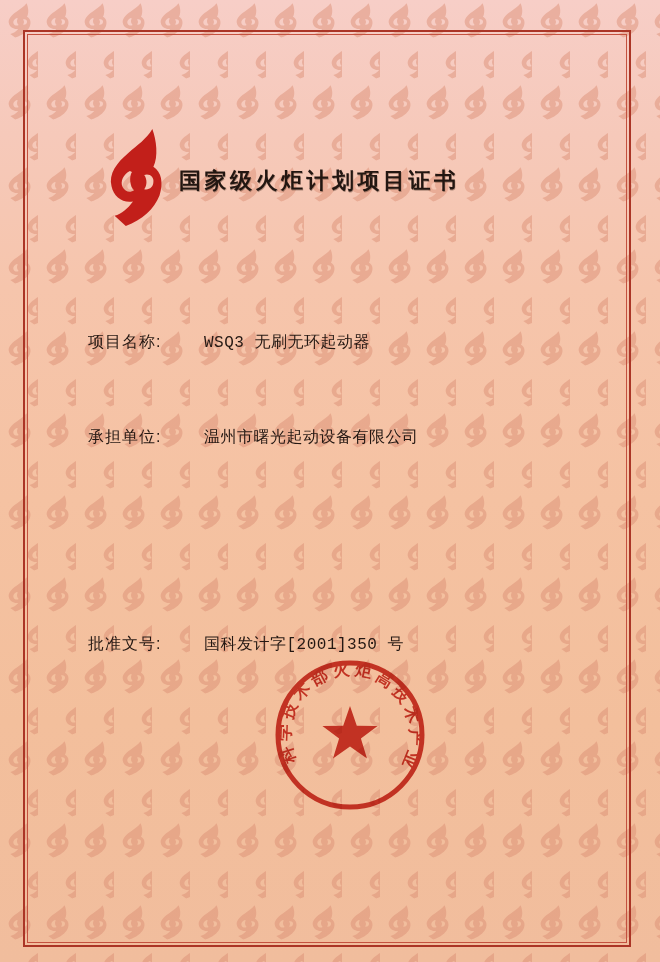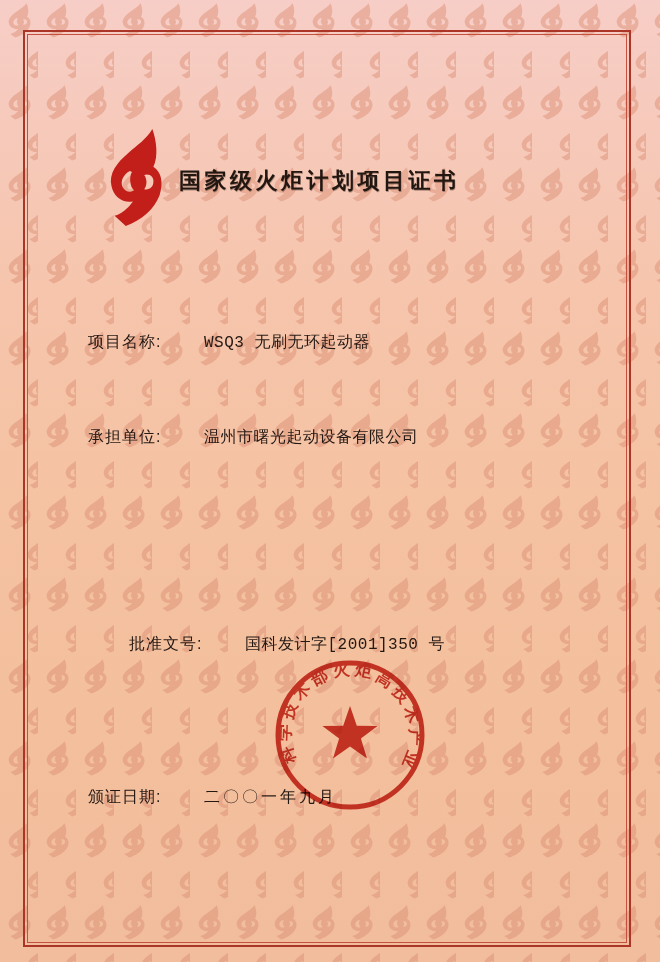--- a/index.html
+++ b/index.html
@@ -50,21 +50,21 @@
     font-size: 16px; color: #241813;
     font-family: Liberation Mono, monospace;
     letter-spacing: 0.5px;
     margin-left: 4px;
     text-align: right;
   }
   .row-0 { top: 332px; }
   .row-1 { top: 415px; margin-top: 12px; }
   .row-2 { top: 483px; }
   .row-3 { top: 558px; }
-  .row-4 { top: 634px; margin-left: 41px; }
+  .row-4 { top: 634px; }
   .row-5 { top: 710px; }
   .row-6 { top: 787px; }
   .row-6 .field-value { letter-spacing: 3px; }
   .seal-svg {
     position: absolute; left: 270px; top: 655px;
     width: 160px; height: 160px;
     mix-blend-mode: multiply; opacity: 0.88;
   }
 </style>
 </head>
@@ -99,23 +99,20 @@
 
   <div class="field-row row-0">
     <span class="field-label">项目名称:</span><span class="field-value">WSQ3 无刷无环起动器</span>
   </div>
   <div class="field-row row-1">
     <span class="field-label">承担单位:</span><span class="field-value">温州市曙光起动设备有限公司</span>
   </div>
   <div class="field-row row-4">
     <span class="field-label">批准文号:</span><span class="field-value">国科发计字[2001]350 号</span>
   </div>
-  <div class="field-row row-6">
-    <span class="field-label">颁证日期:</span><span class="field-value">二〇〇一年九月</span>
-  </div>
 
   <svg class="seal-svg" viewBox="0 0 160 160" xmlns="http://www.w3.org/2000/svg">
     <circle cx="80" cy="80" r="72" fill="none" stroke="#c5291c" stroke-width="5"></circle>
     <polygon fill="#c5291c" points="80,51 86.8,70.7 107.6,71 90.9,83.6 97,103.5 80,91.5 63,103.5 69.1,83.6 52.4,71 73.2,70.7"></polygon>
     <path id="sealTextPath" d="M 26,106 A 60,60 0 1,1 134,106" fill="none"></path>
     <text font-size="16.5" font-weight="bold" fill="#c5291c" font-family="Liberation Sans, DejaVu Sans, sans-serif">
       <textPath href="#sealTextPath" startOffset="0" textLength="330" lengthAdjust="spacing">科学技术部火炬高技术产业开发中心</textPath>
     </text>
   </svg>
 

